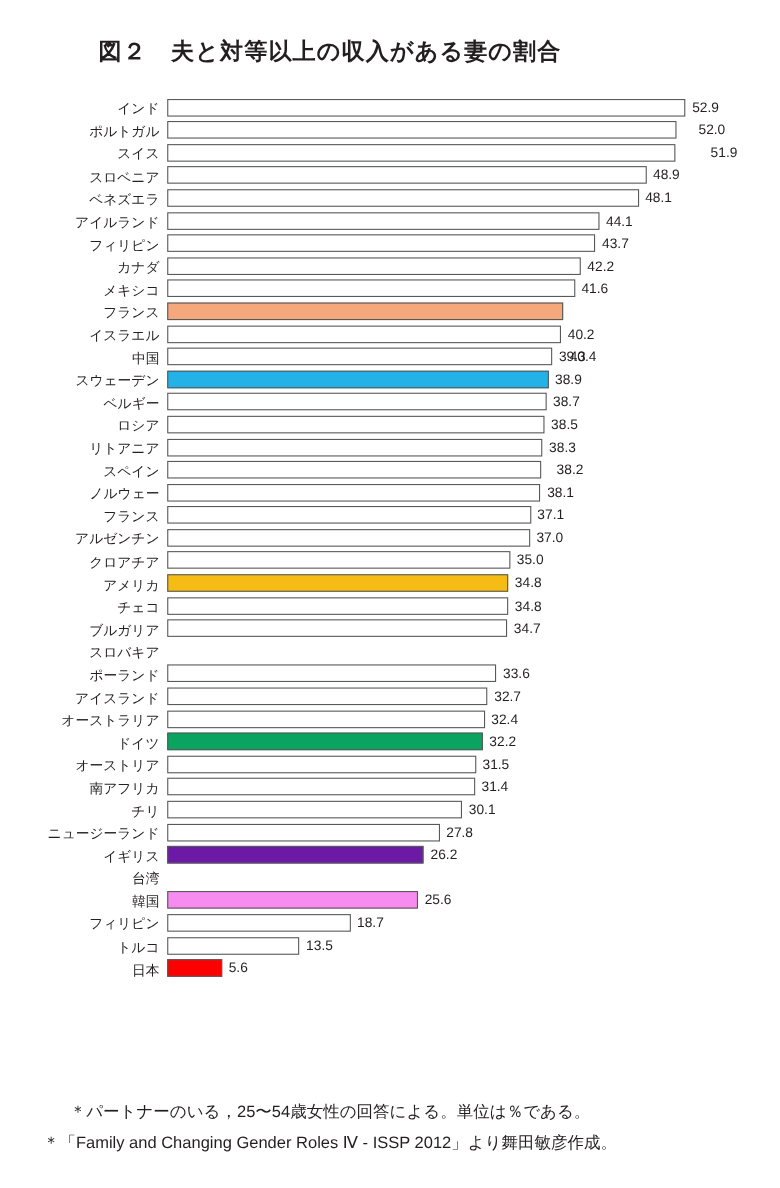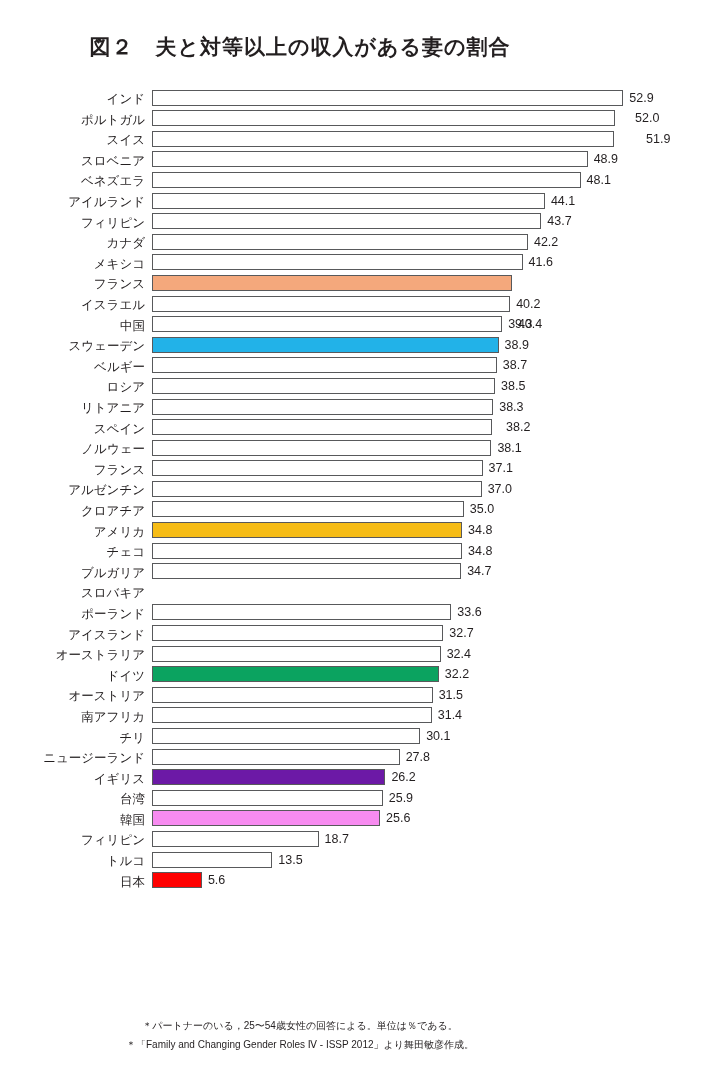--- a/index.html
+++ b/index.html
@@ -68,21 +68,21 @@
     font-size: 12.5px;
     white-space: nowrap;
     color: #231f20;
   }
   .footnotes {
     position: absolute;
     left: 0;
     right: 0;
     bottom: 26px;
     text-align: center;
-    font-size: 10px;
+    font-size: 15px;
     line-height: 1.9;
     color: #231f20;
   }
   .footnote {
     display: block;
   }
 </style>
 </head>
 <body>
 
@@ -320,24 +320,20 @@
       </div>
       <div class="row">
         <div class="cat-label">イギリス</div>
         <div class="bar-area">
           <div class="bar" style="width: 233.418px; background: rgb(108, 25, 166); border-color: rgb(88, 89, 91);"></div>
           <div class="val" style="left: 239.418px;">26.2</div>
         </div>
       </div>
       <div class="row">
         <div class="cat-label">台湾</div>
-        <div class="bar-area">
-          <div class="bar" style="width: 230.745px; background: rgb(255, 255, 255); border-color: rgb(88, 89, 91);"></div>
-          <div class="val" style="left: 236.745px;">25.9</div>
-        </div>
       </div>
       <div class="row">
         <div class="cat-label">韓国</div>
         <div class="bar-area">
           <div class="bar" style="width: 228.073px; background: rgb(247, 139, 240); border-color: rgb(88, 89, 91);"></div>
           <div class="val" style="left: 234.073px;">25.6</div>
         </div>
       </div>
       <div class="row">
         <div class="cat-label">フィリピン</div>

